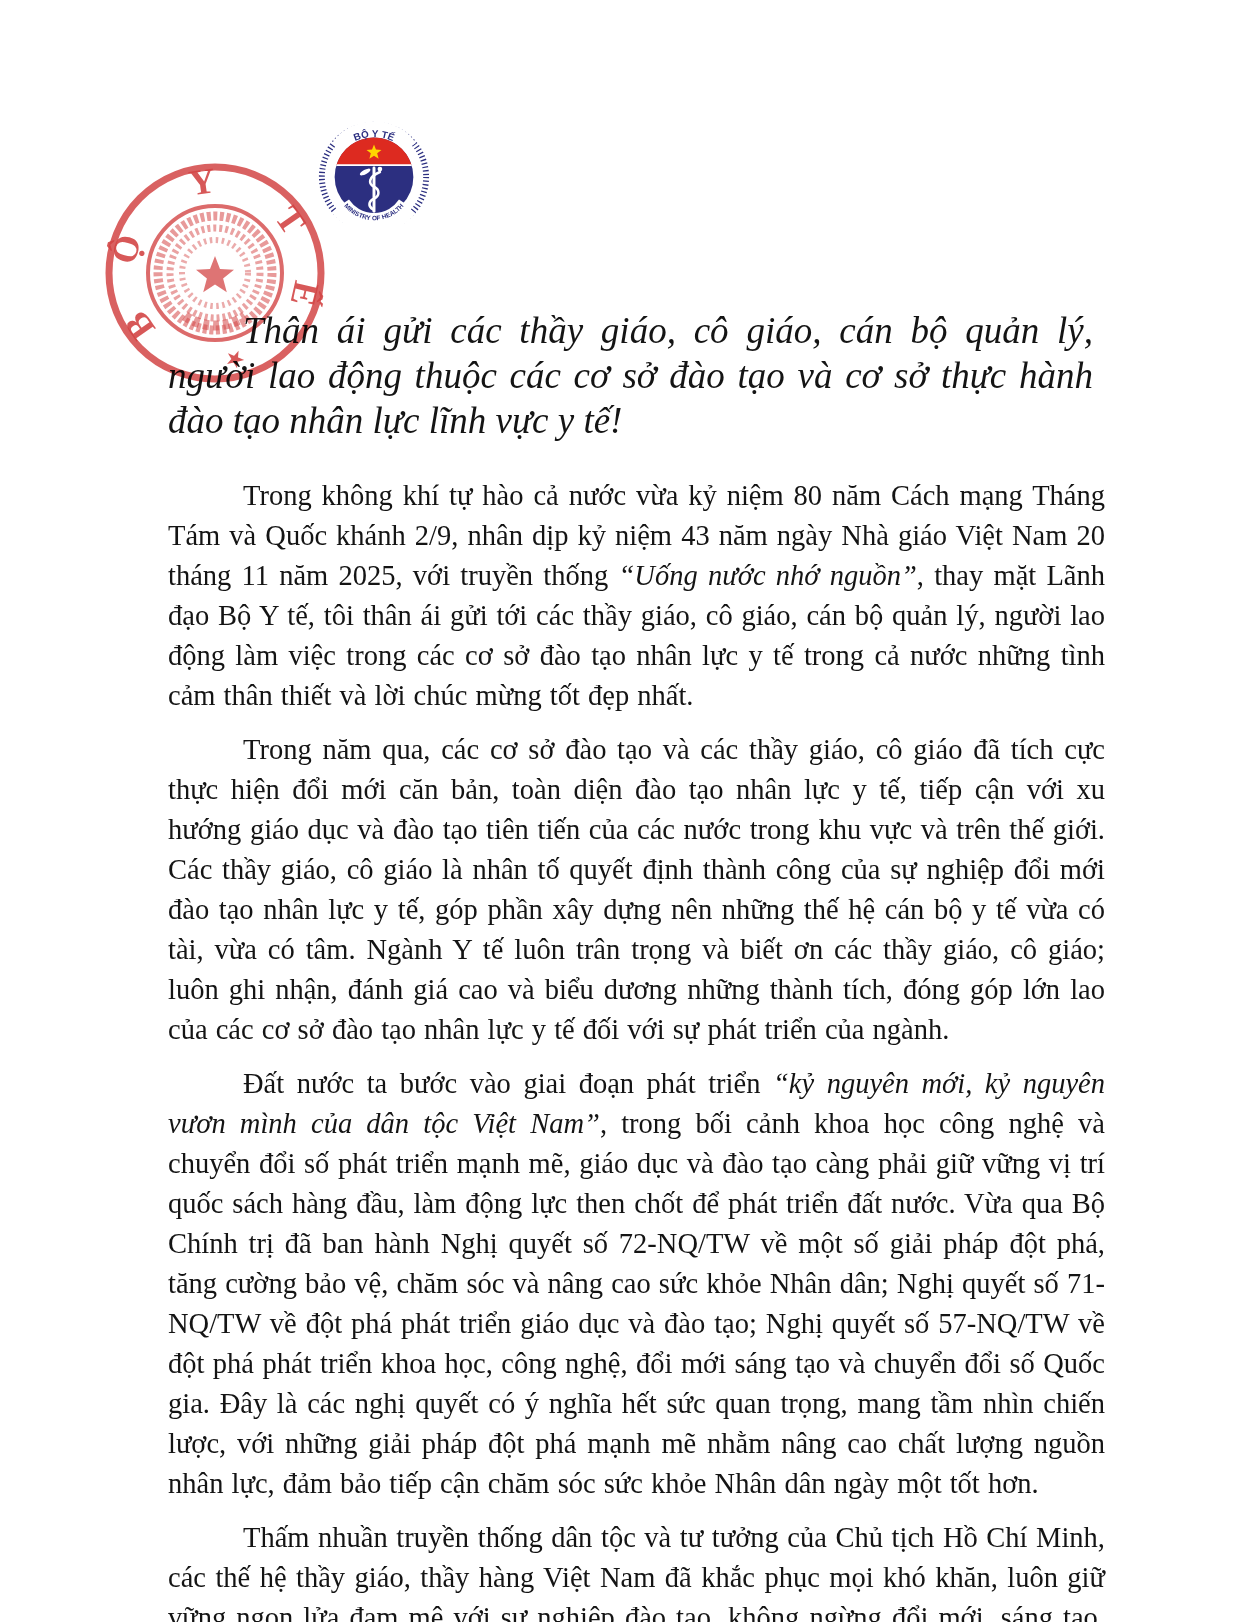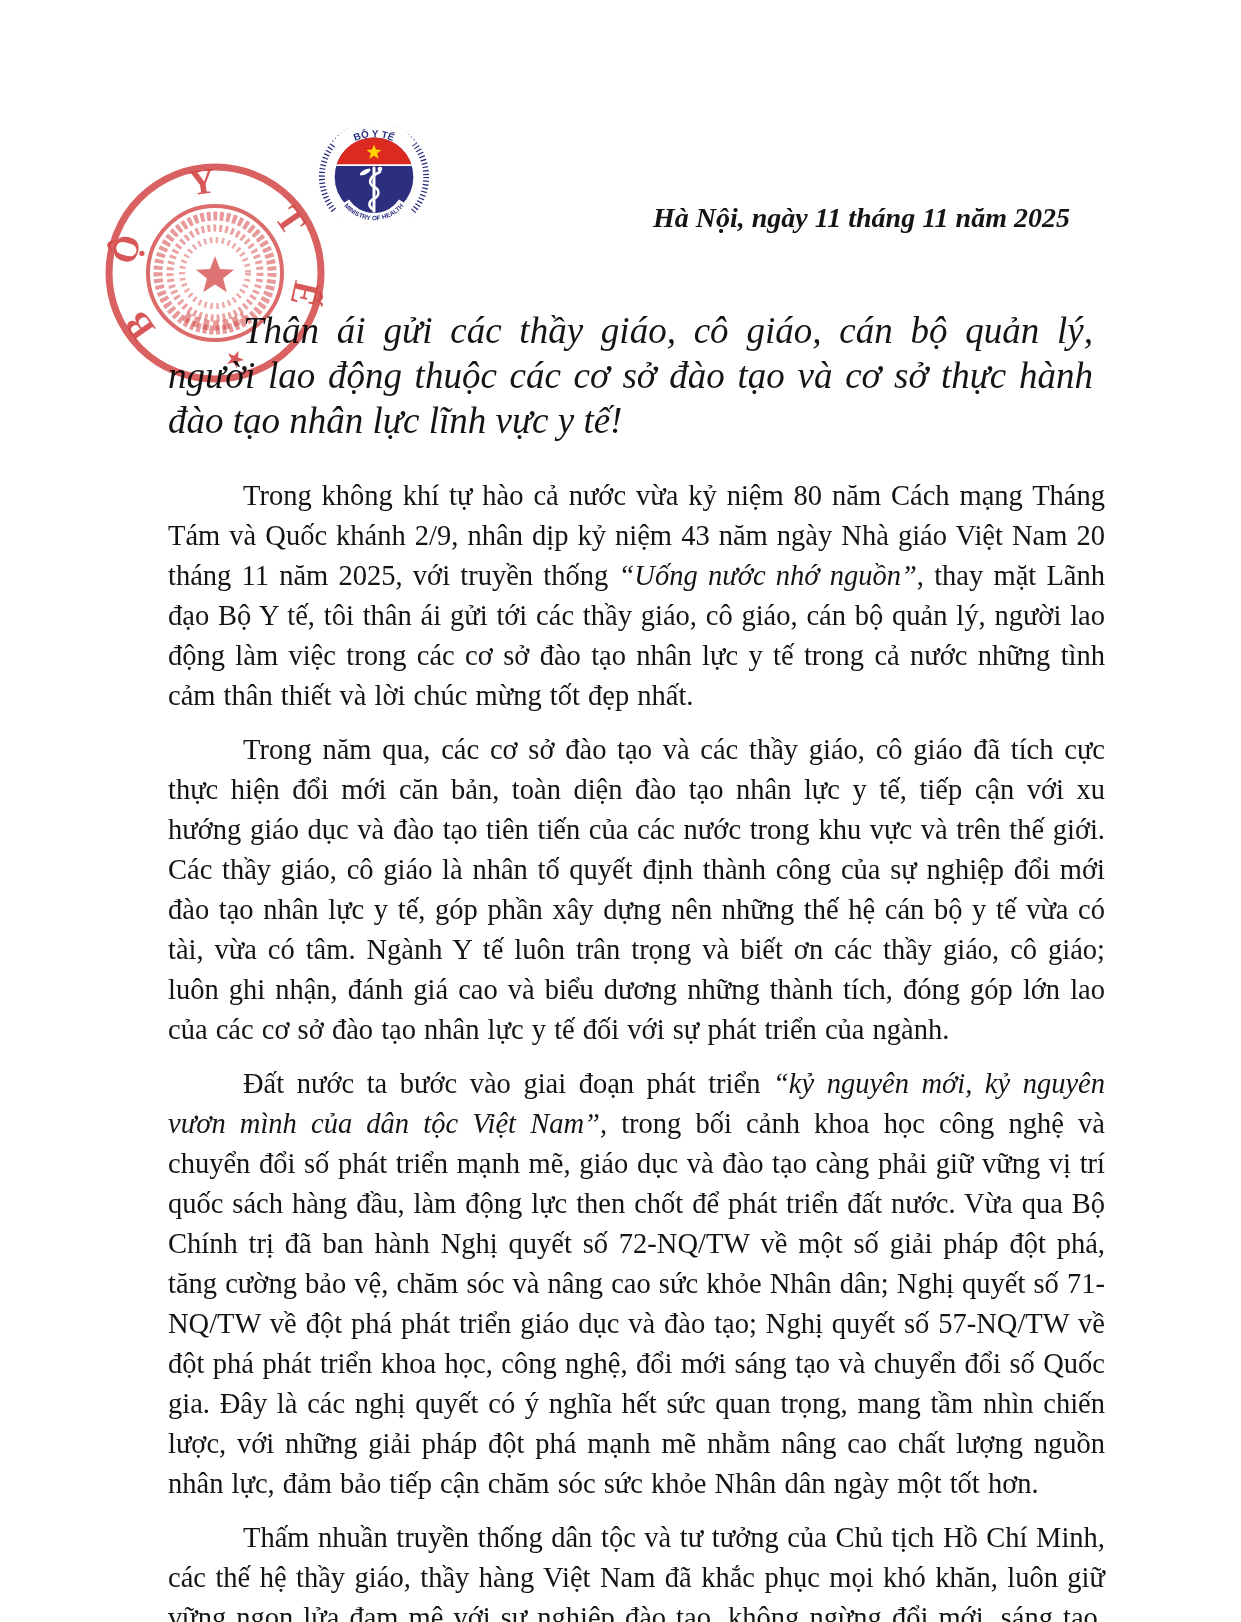--- a/index.html
+++ b/index.html
@@ -100,21 +100,20 @@
     <g transform="translate(115,115)" font-family="Liberation Serif, DejaVu Serif, serif" font-weight="bold" font-size="36" fill="#cf3434" text-anchor="middle" opacity=".9">
       <text transform="rotate(-8) translate(0,-80)">Y</text>
       <text transform="rotate(55) translate(0,-80)">T</text>
       <text transform="rotate(103) translate(0,-80)">Ế</text>
       <text transform="rotate(235) translate(0,-80)">B</text>
       <text transform="rotate(285) translate(0,-80)">Ộ</text>
       <text transform="rotate(167) translate(0,-82)" font-size="20">★</text>
     </g>
   </svg>
 
-  <div class="dateline">Hà Nội, ngày 11 tháng 11 năm 2025</div>
 
   <div class="content">
     <p class="greeting"><span>Thân ái gửi các thầy giáo, cô giáo, cán bộ quản lý, người lao động thuộc các cơ sở đào tạo và cơ sở thực hành đào tạo nhân lực lĩnh vực y tế!</span></p>
 
     <p class="para"><span>Trong không khí tự hào cả nước vừa kỷ niệm 80 năm Cách mạng Tháng Tám và Quốc khánh 2/9, nhân dịp kỷ niệm 43 năm ngày Nhà giáo Việt Nam 20 tháng 11 năm 2025, với truyền thống </span><span class="it">“Uống nước nhớ nguồn”</span><span>, thay mặt Lãnh đạo Bộ Y tế, tôi thân ái gửi tới các thầy giáo, cô giáo, cán bộ quản lý, người lao động làm việc trong các cơ sở đào tạo nhân lực y tế trong cả nước những tình cảm thân thiết và lời chúc mừng tốt đẹp nhất.</span></p>
 
     <p class="para"><span>Trong năm qua, các cơ sở đào tạo và các thầy giáo, cô giáo đã tích cực thực hiện đổi mới căn bản, toàn diện đào tạo nhân lực y tế, tiếp cận với xu hướng giáo dục và đào tạo tiên tiến của các nước trong khu vực và trên thế giới. Các thầy giáo, cô giáo là nhân tố quyết định thành công của sự nghiệp đổi mới đào tạo nhân lực y tế, góp phần xây dựng nên những thế hệ cán bộ y tế vừa có tài, vừa có tâm. Ngành Y tế luôn trân trọng và biết ơn các thầy giáo, cô giáo; luôn ghi nhận, đánh giá cao và biểu dương những thành tích, đóng góp lớn lao của các cơ sở đào tạo nhân lực y tế đối với sự phát triển của ngành.</span></p>
 
     <p class="para"><span>Đất nước ta bước vào giai đoạn phát triển </span><span class="it">“kỷ nguyên mới, kỷ nguyên vươn mình của dân tộc Việt Nam”</span><span>, trong bối cảnh khoa học công nghệ và chuyển đổi số phát triển mạnh mẽ, giáo dục và đào tạo càng phải giữ vững vị trí quốc sách hàng đầu, làm động lực then chốt để phát triển đất nước. Vừa qua Bộ Chính trị đã ban hành Nghị quyết số 72-NQ/TW về một số giải pháp đột phá, tăng cường bảo vệ, chăm sóc và nâng cao sức khỏe Nhân dân; Nghị quyết số 71-NQ/TW về đột phá phát triển giáo dục và đào tạo; Nghị quyết số 57-NQ/TW về đột phá phát triển khoa học, công nghệ, đổi mới sáng tạo và chuyển đổi số Quốc gia. Đây là các nghị quyết có ý nghĩa hết sức quan trọng, mang tầm nhìn chiến lược, với những giải pháp đột phá mạnh mẽ nhằm nâng cao chất lượng nguồn nhân lực, đảm bảo tiếp cận chăm sóc sức khỏe Nhân dân ngày một tốt hơn.</span></p>
 

